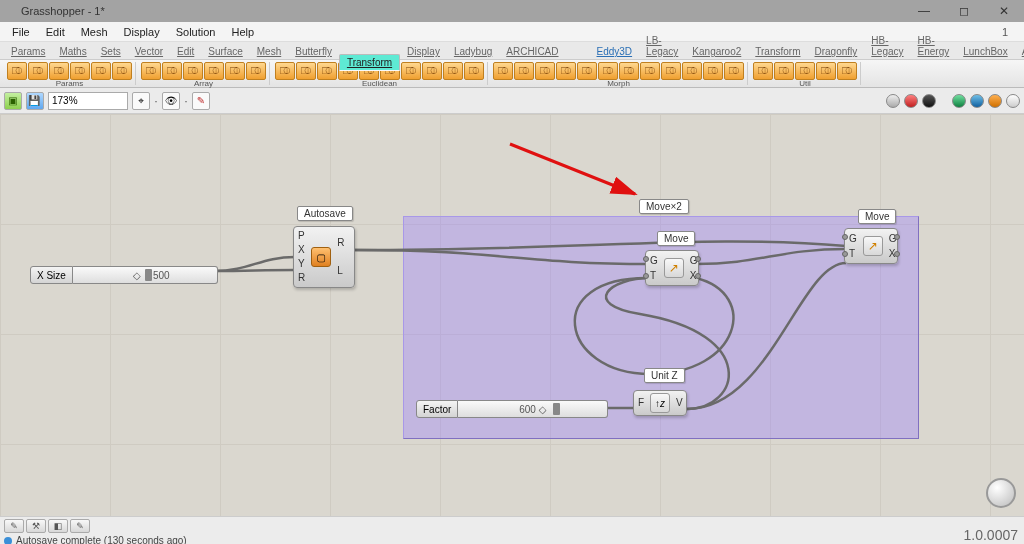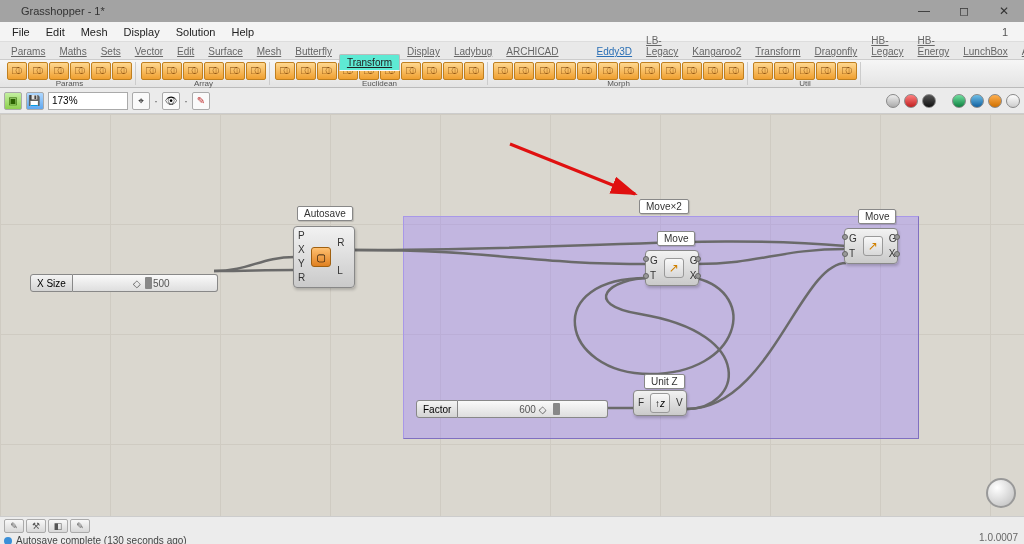--- a/index.html
+++ b/index.html
@@ -67,21 +67,21 @@
 
   
   .arrow-svg { position:absolute; }
 
   
   .statusbar { position:absolute; bottom:0; left:0; right:0; height:28px; background:#ececec; border-top:1px solid #ccc;}
   .statusbar .tabs { display:flex; gap:2px; padding:2px 4px;}
   .statusbar .st-btn { width:20px; height:14px; border:1px solid #aaa; background:linear-gradient(#f8f8f8,#d8d8d8); border-radius:2px; font-size:9px; display:flex;align-items:center;justify-content:center; color:#555;}
   .statusbar .msg { font-size:10px; color:#444; padding:0 4px; display:flex; align-items:center; gap:4px;}
   .statusbar .msg .dot{ width:8px;height:8px;border-radius:50%; background:#3a8fd8;}
-  .statusbar .version { position:absolute; right:6px; bottom:1px; font-size:10px; color:#666;}
+  .statusbar .version { position:absolute; right:6px; bottom:1px; font-size:14px; color:#666;}
   
   .gumball { position:absolute; width:30px; height:30px; border:2px solid #999; border-radius:50%; }
 </style>
 </head>
 <body>
 
 <div class="titlebar">
   <span>Grasshopper - 1*</span>
   <div class="spacer"></div>
   <div class="winbtn">—</div>
@@ -219,21 +219,21 @@
     <path class="wire" d="M214 157 C250 157 260 156 295 156"></path>
     <path class="wire" d="M355 136 C500 136 520 150 650 150"></path>
     <path class="wire" d="M696 150 C760 150 780 135 846 135"></path>
     <path class="wire" d="M696 164 C760 180 740 260 650 260 C560 260 540 162 650 164"></path>
     <path class="wire" d="M687 295 C740 295 760 220 640 200 C580 190 610 164 650 164"></path>
     <path class="wire" d="M687 295 C770 295 800 149 846 149"></path>
     <path class="wire" d="M608 294 C620 294 625 294 635 294"></path>
     <path class="wire" d="M355 136 C600 136 700 120 846 132"></path>
   </svg>
 
-  <div class="slider" style="left:30px; top:160px;">
+  <div class="slider" style="left:30px; top:152px;">
     <div class="slider-name">X Size</div>
     <div class="slider-track" style="width:145px;">
       <div class="slider-handle" style="left:72px;"></div>
       <span style="position:absolute;left:60px;">◇</span>
       <span style="position:absolute;left:80px;">500</span>
     </div>
   </div>
 
   <div class="node-label" style="left:297px; top:92px;">Autosave</div>
   <div class="component" style="left:293px; top:112px; width:62px; height:62px;">
@@ -285,21 +285,21 @@
     <div class="outcol">
       <span>G</span>
       <span>X</span>
     </div>
     <div class="grip" style="left:-3px; top:5px;"></div>
     <div class="grip" style="left:-3px; top:22px;"></div>
     <div class="grip" style="right:-3px; top:5px;"></div>
     <div class="grip" style="right:-3px; top:22px;"></div>
   </div>
 
-  <div class="node-label" style="left:644px; top:260px;">Unit Z</div>
+  <div class="node-label" style="left:644px; top:254px;">Unit Z</div>
   <div class="component" style="left:633px; top:276px; width:54px; height:26px;">
     <div class="incol">
         <span>F</span>
       </div>
     <div class="center">
         <div class="center-icon grey" style="font-style:italic;">↑z</div>
       </div>
     <div class="outcol">
         <span>V</span>
       </div>

